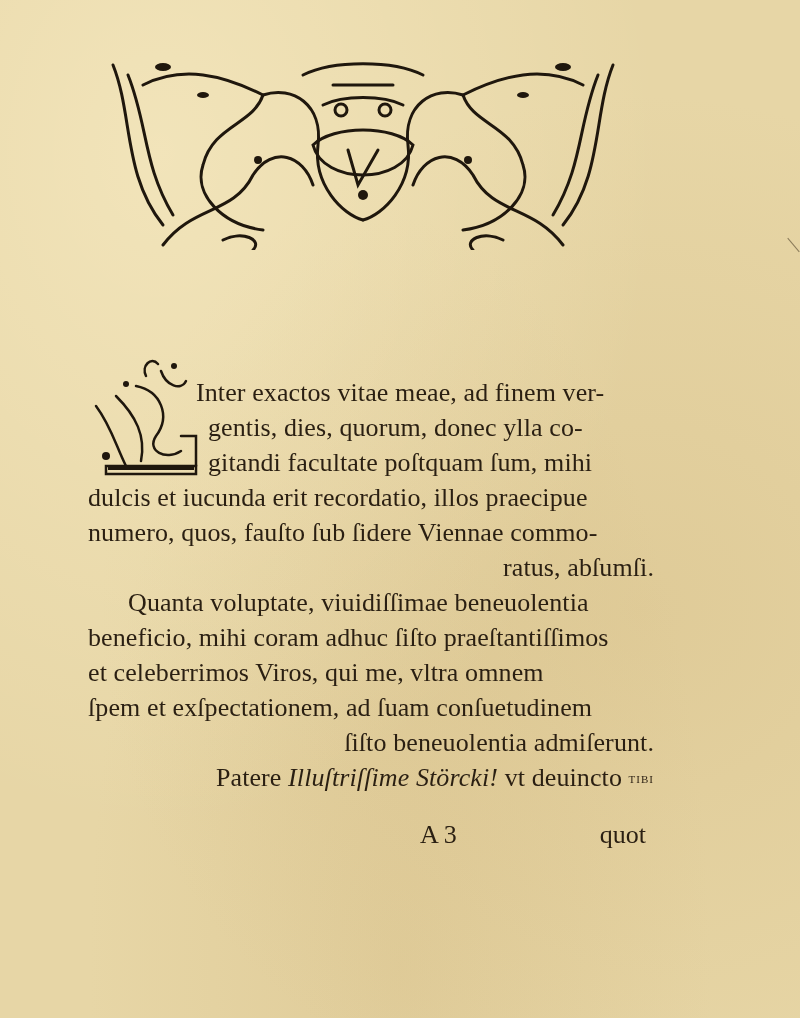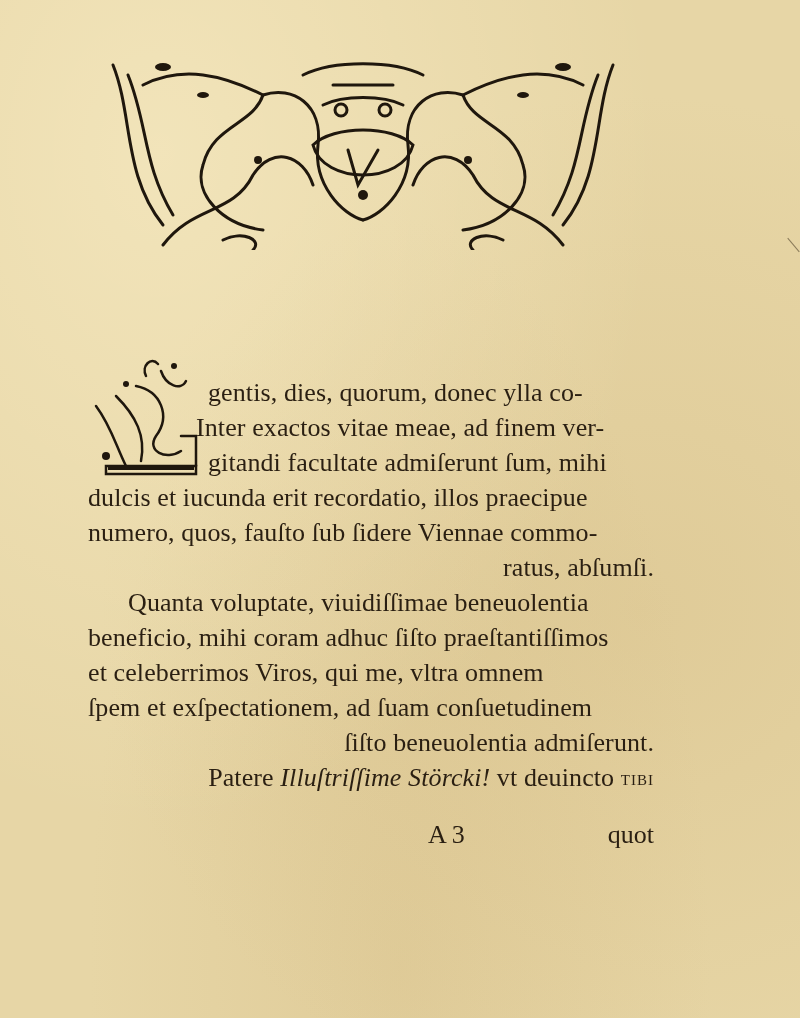--- a/index.html
+++ b/index.html
@@ -26,23 +26,23 @@
     .text-block {
       position: absolute; left: 88px; top: 375px; width: 566px;
       font-size: 26px; line-height: 35px; letter-spacing: 0.1px;
     }
     .line { white-space: nowrap; display: flex; justify-content: space-between; height: 35px; }
     .line.left { justify-content: flex-end; }
     .indent-initial { padding-left: 108px; }
     .indent-initial2 { padding-left: 120px; }
     .para-indent { padding-left: 40px; }
     .italic { font-style: italic; font-family: Liberation Serif, serif; }
-    .smallcaps { font-variant: small-caps; font-size: 22px; letter-spacing: 1px; }
+    .smallcaps { font-variant: small-caps; font-size: 16px; letter-spacing: 1px; }
     .footer-line {
-      position: absolute; left: 88px; top: 820px; width: 566px; height: 35px;
+      position: absolute; left: 80px; top: 820px; width: 566px; height: 35px;
       font-size: 26px;
     }
     .signature { position: absolute; left: 340px; top: 0; }
     .catchword { position: absolute; right: 0; top: 0; }
     .edge-mark {
       position: absolute; right: 6px; top: 236px; width: 1px; height: 18px;
       background: #8a7b5a; transform: rotate(-40deg);
     }
   </style>
 </head>
@@ -94,28 +94,28 @@
       <g fill="#1f170d">
         <circle cx="40" cy="28" r="3"></circle>
           <circle cx="88" cy="10" r="3"></circle>
           <circle cx="20" cy="100" r="4"></circle>
         <rect x="22" y="111" width="86" height="3"></rect>
       </g>
     </svg>
   </div>
 
   <div class="text-block">
-    <div class="line indent-initial2">
-        <span>gentis, dies, quorum, donec ylla co-</span>
-      </div>
     <div class="line indent-initial">
         <span>Inter exactos vitae meae, ad finem ver-</span>
       </div>
     <div class="line indent-initial2">
-        <span>gitandi facultate admiſerunt ſum, mihi</span>
+        <span>gentis, dies, quorum, donec ylla co-</span>
+      </div>
+    <div class="line indent-initial2">
+        <span>gitandi facultate poſtquam ſum, mihi</span>
       </div>
     <div class="line">
         <span>dulcis et iucunda erit recordatio, illos praecipue</span>
       </div>
     <div class="line">
         <span>numero, quos, fauſto ſub ſidere Viennae commo-</span>
       </div>
     <div class="line left">
         <span>ratus, abſumſi.</span>
       </div>

